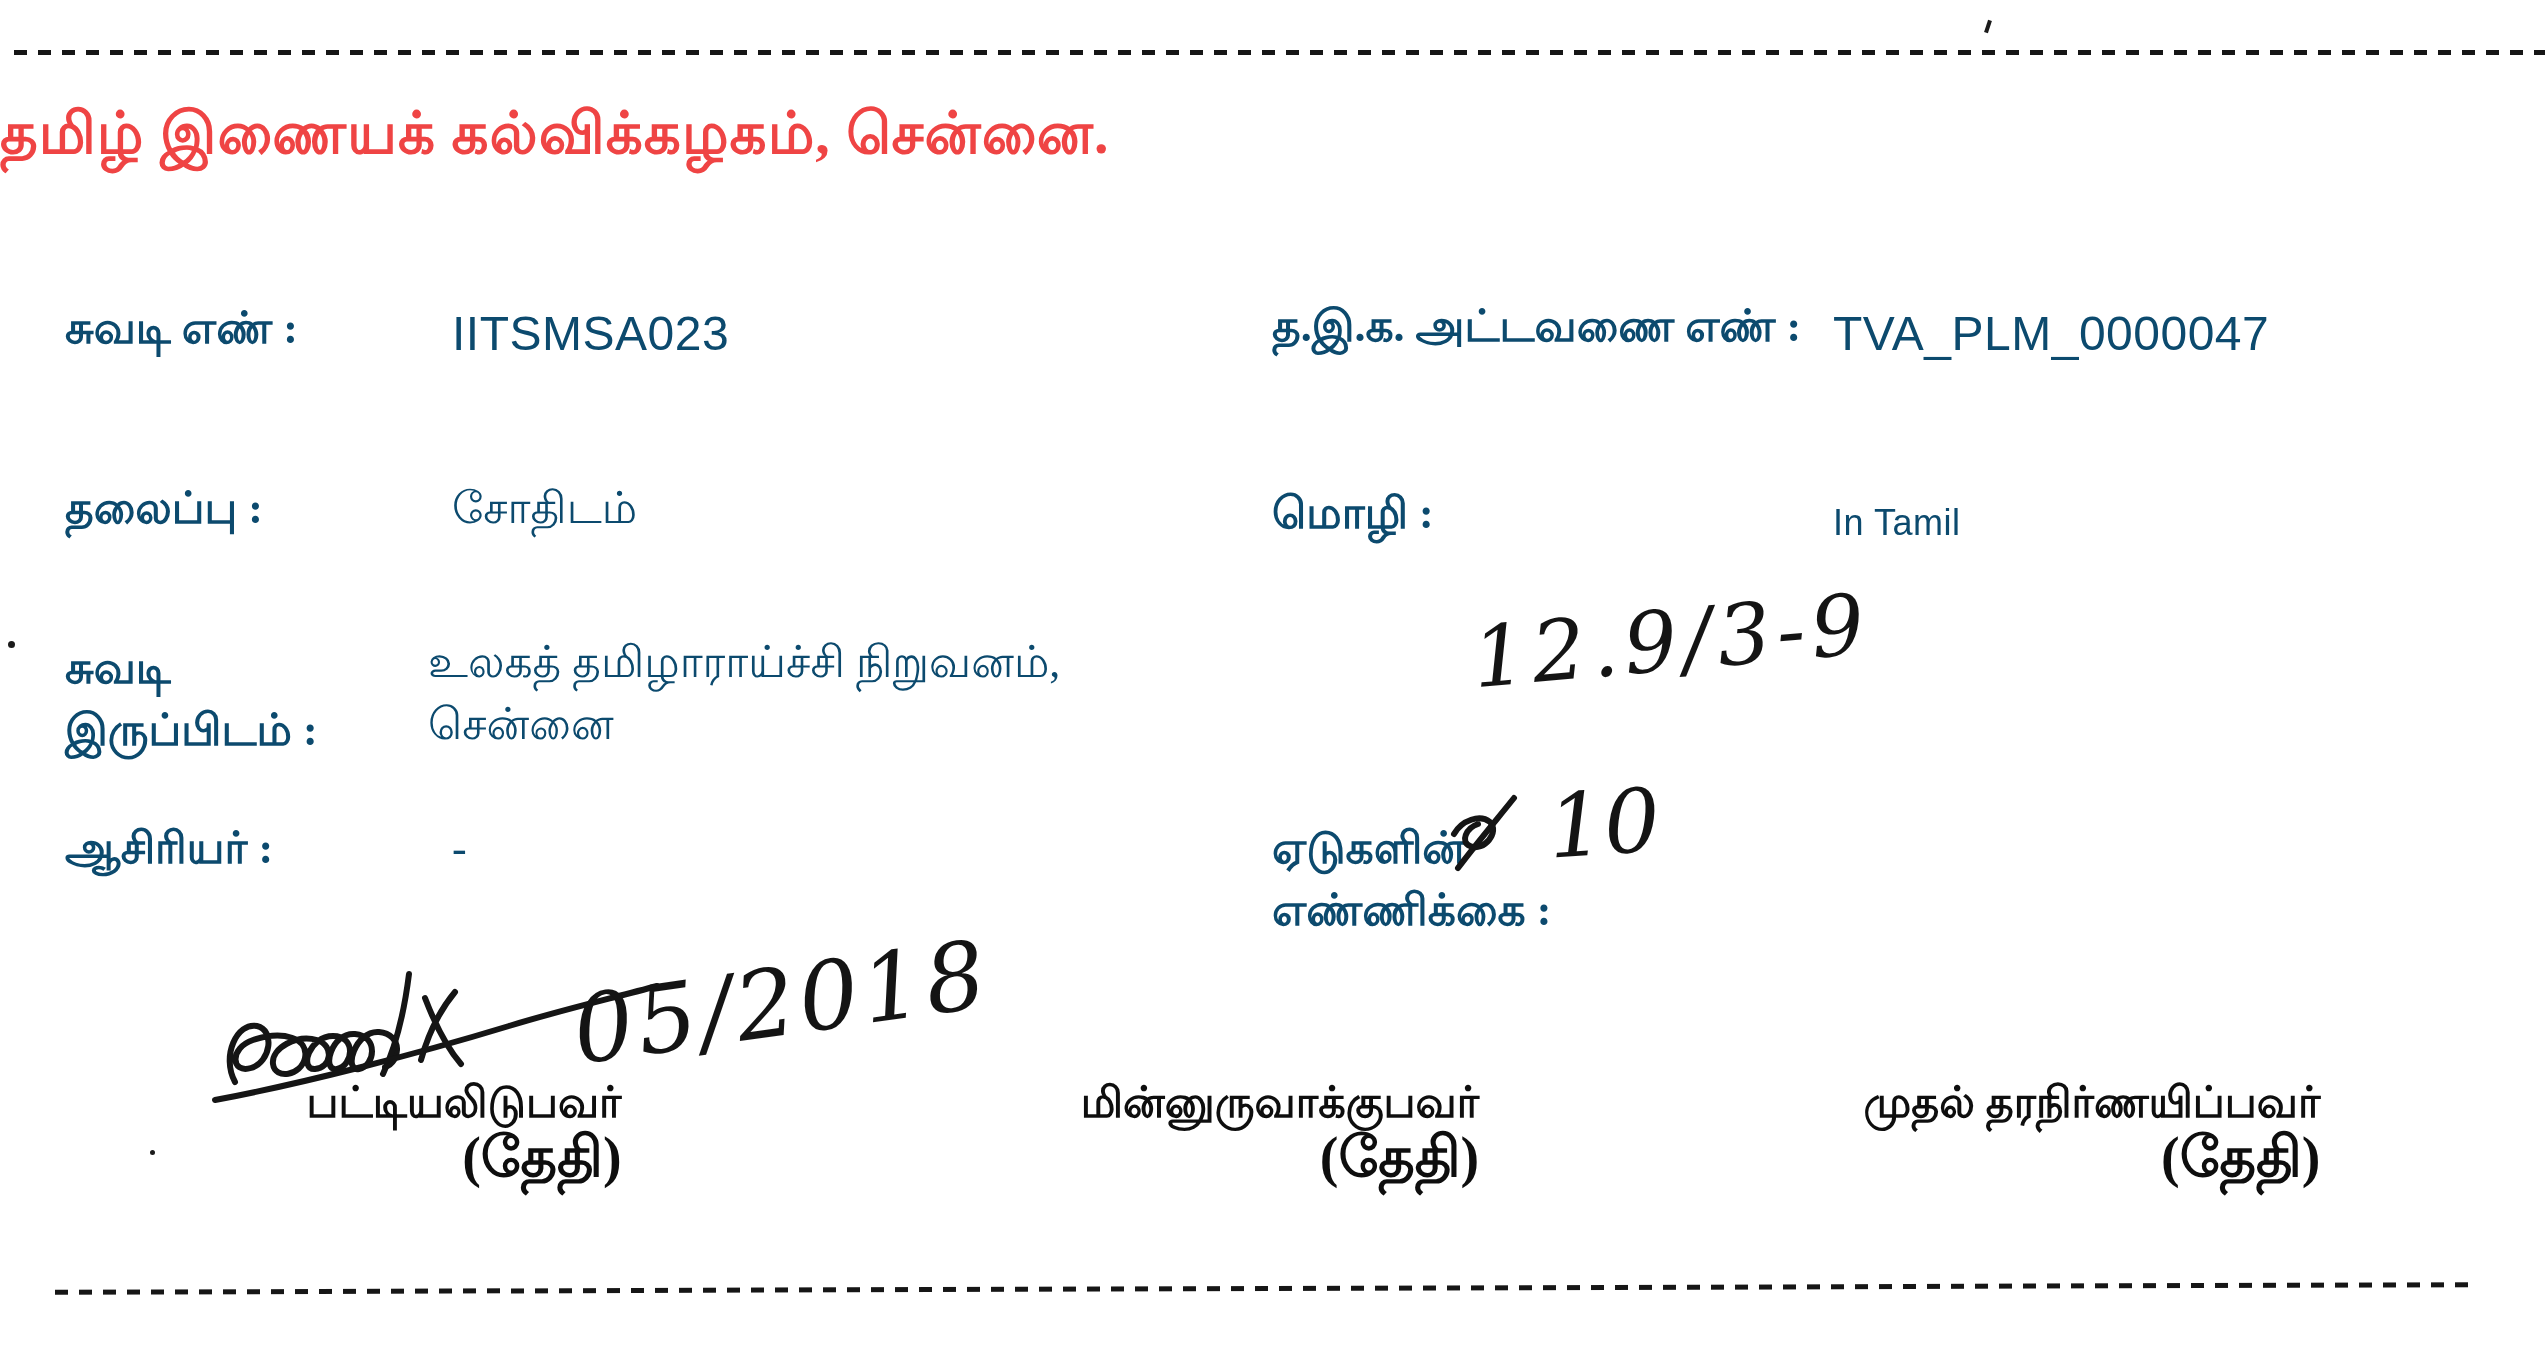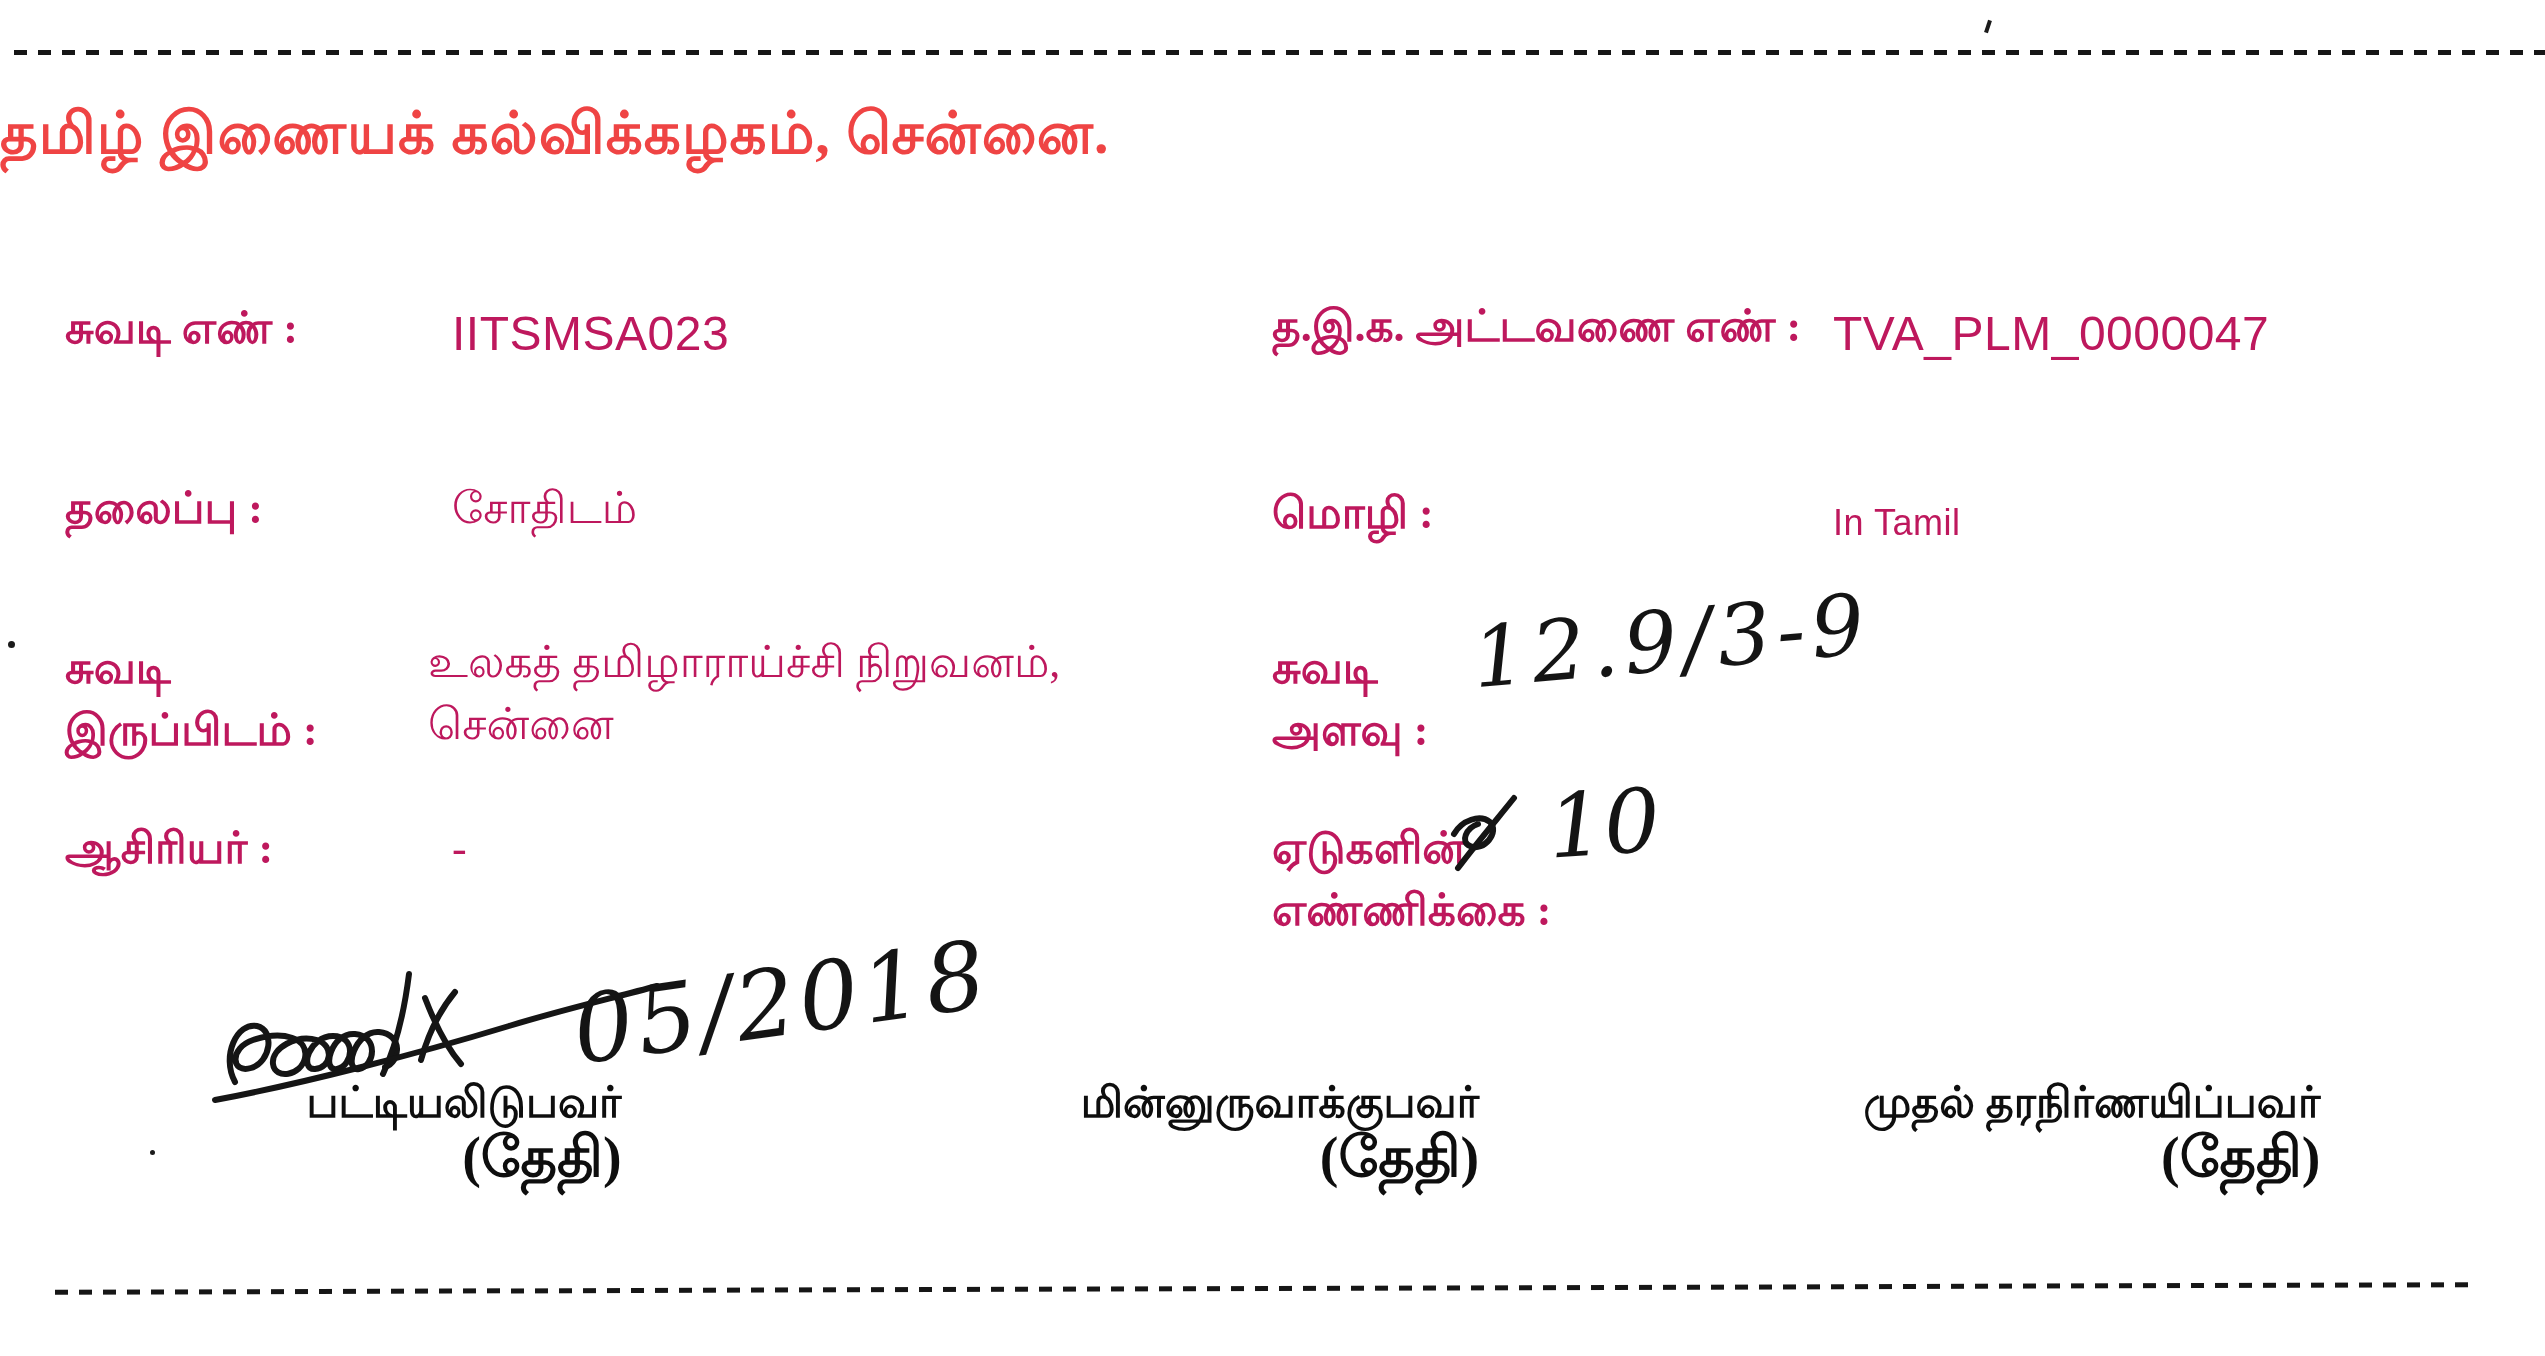--- a/index.html
+++ b/index.html
@@ -38,21 +38,21 @@
     letter-spacing: 1px;
     color: #ef4444;
   }
 
   
   .cell {
     position: absolute;
     font-size: 44px;
     line-height: 62px;
     font-weight: 600;
-    color: #be185d;
+    color: #0c4a6e;
   }
   .value {
     font-weight: 400;
   }
   .latin {
     font-family: "Liberation Sans", "DejaVu Sans", sans-serif;
     font-size: 48px;
     font-weight: 400;
     letter-spacing: 0.5px;
   }
@@ -152,21 +152,20 @@
   <div class="cell" id="f1r-label">த.இ.க. அட்டவணை எண் :</div>
   <div class="cell value latin" id="f1r-value">TVA_PLM_0000047</div>
 
   <div class="cell" id="f2-label">தலைப்பு :</div>
   <div class="cell value" id="f2-value">சோதிடம்</div>
   <div class="cell" id="f2r-label">மொழி :</div>
   <div class="cell value latin" id="f2r-value">In Tamil</div>
 
   <div class="cell" id="f3-label">சுவடி இருப்பிடம் :</div>
   <div class="cell value" id="f3-value">உலகத் தமிழாராய்ச்சி நிறுவனம், சென்னை</div>
-  <div class="cell" id="f3r-label">சுவடி அளவு :</div>
   <div class="handwriting" id="hw-size">12.9/3-9</div>
 
   <div class="cell" id="f4-label">ஆசிரியர் :</div>
   <div class="cell value" id="f4-value">-</div>
   <div class="cell" id="f4r-label">ஏடுகளின் எண்ணிக்கை :</div>
   <svg class="ink-svg" id="count-scribble" width="92" height="92" viewBox="0 0 92 92">
     <path d="M72,8 C56,28 34,54 16,78"></path>
     <path d="M12,44 C20,30 38,24 48,32 C58,42 42,62 28,56 C18,52 24,38 36,34"></path>
   </svg>
   <div class="handwriting" id="hw-count">10</div>

